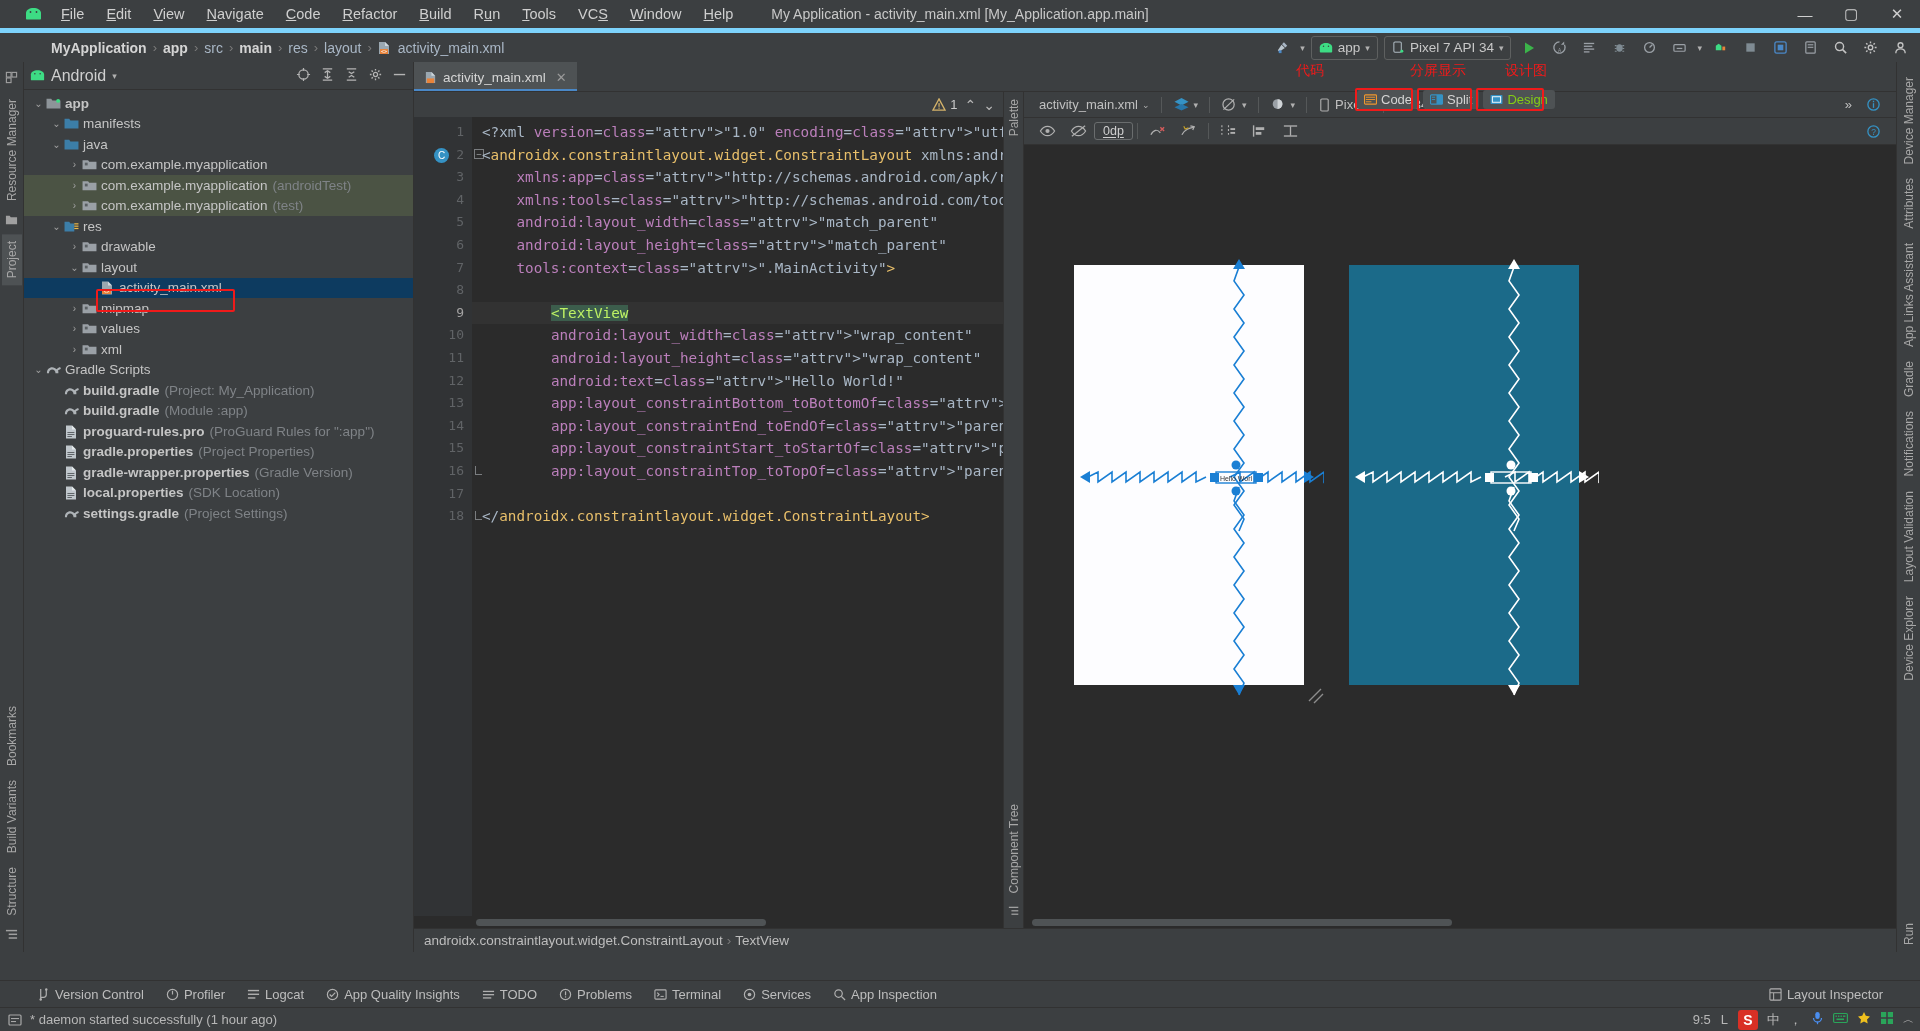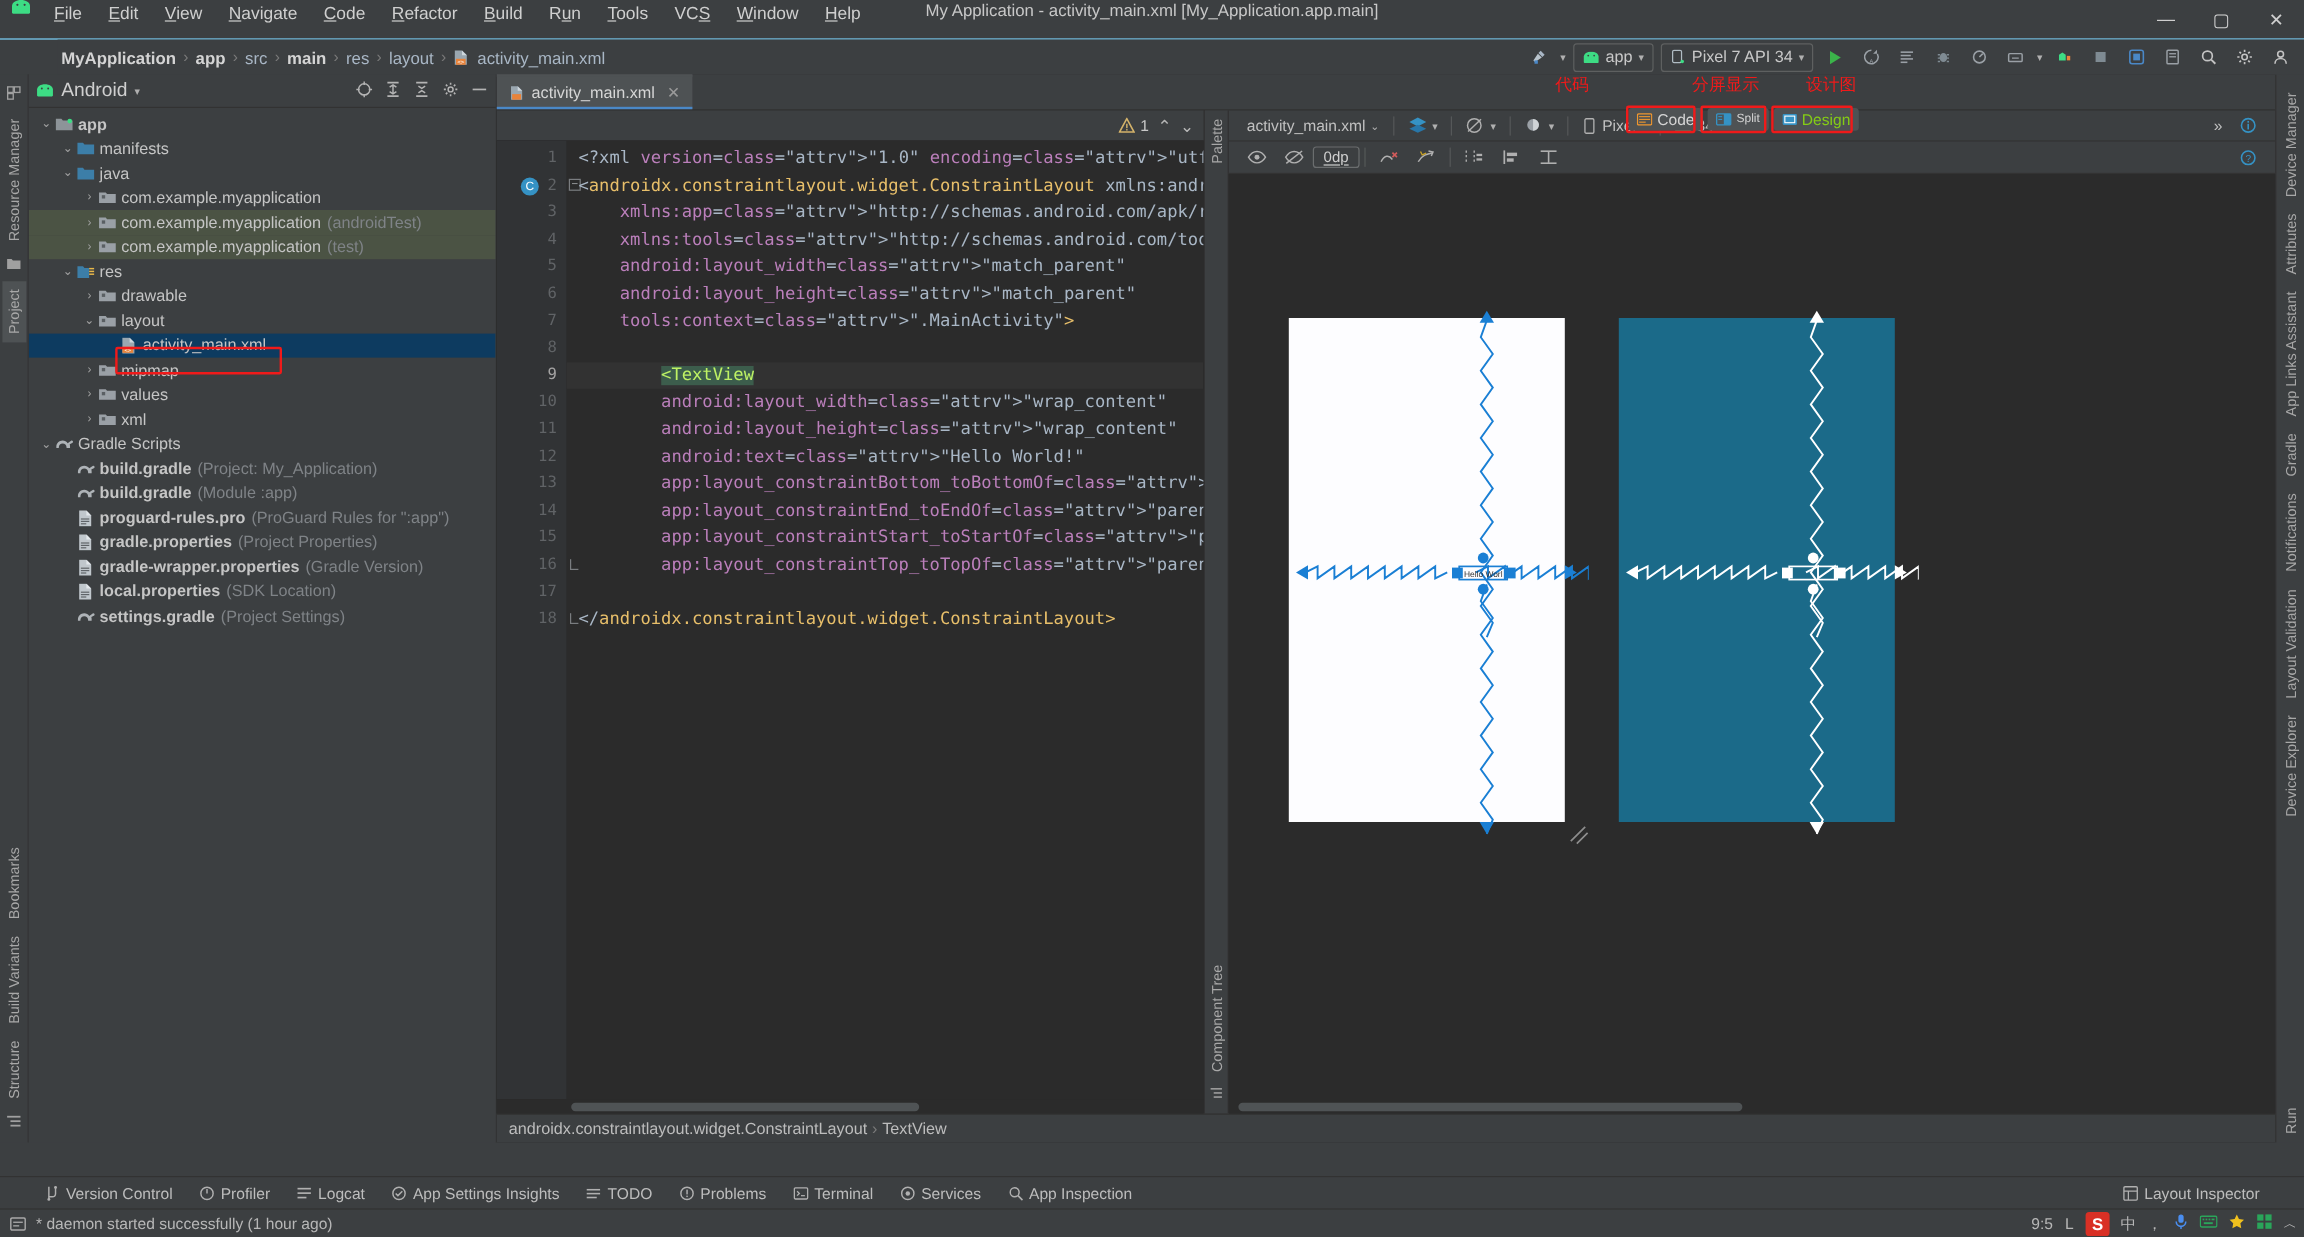--- a/index.html
+++ b/index.html
@@ -8,22 +8,22 @@
     background: #3c3f41;
     font-family: "Liberation Sans", sans-serif;
     font-size: 13px;
     color: #bbbbbb;
     overflow: hidden;
   }
   .app { position: relative; width: 1920px; height: 1031px; display: flex; flex-direction: column; background:#3c3f41; }
 
   
   .titlebar {
-    height: 33px; background: #3c3f41; display: flex; align-items: flex-start;
-    border-bottom: 1px solid #7dd3fc; flex: none; position: relative;
+    height: 33px; background: #3c3f41; display: flex; align-items: center;
+    border-bottom: 5px solid #7dd3fc; flex: none; position: relative; padding-left: 16px;
   }
   .android-logo { width: 34px; display:flex; align-items:center; justify-content:center; }
   .menubar { display: flex; align-items: center; gap: 0px; }
   .menu-item { padding: 4px 11px; font-size: 14.5px; color: #cfcfcf; cursor: default; white-space: nowrap;}
   .menu-item u { text-decoration: underline; }
   .title-center {
     position: absolute; left: 0; right: 0; text-align: center; font-size: 14px;
     color: #c8c8c8; pointer-events: none;
   }
   .win-btns { margin-left: auto; display: flex; z-index:3; }
@@ -939,21 +939,21 @@
           <rect x="1" y="6" width="12" height="1.5" fill="#b0b0b0"></rect>
           <rect x="1" y="10" width="8" height="1.5" fill="#b0b0b0"></rect>
         </svg>
       <span>Logcat</span>
     </div>
     <div class="bb-item">
       <svg width="13" height="13" viewBox="0 0 14 14">
           <circle cx="7" cy="7" r="5.5" fill="none" stroke="#b0b0b0" stroke-width="1.3"></circle>
           <path d="M4 7l2 2 4-4" stroke="#b0b0b0" stroke-width="1.3" fill="none"></path>
         </svg>
-      <span>App Settings Insights</span>
+      <span>App Quality Insights</span>
     </div>
     <div class="bb-item">
       <svg width="13" height="13" viewBox="0 0 14 14">
           <rect x="1" y="3" width="12" height="1.4" fill="#b0b0b0"></rect>
           <rect x="1" y="6.5" width="12" height="1.4" fill="#b0b0b0"></rect>
           <rect x="1" y="10" width="9" height="1.4" fill="#b0b0b0"></rect>
         </svg>
       <span>TODO</span>
     </div>
     <div class="bb-item">
@@ -1060,21 +1060,21 @@
   <div style="position:absolute; left:1357px; top:90px; display:flex; gap:4px; z-index:40;">
     <div style="display:flex;align-items:center;gap:4px;padding:2px 7px;background:#4e5254;border-radius:3px;font-size:13px;color:#d4d4d4;">
       <svg width="13" height="11" viewBox="0 0 14 12">
           <rect x="0.5" y="1" width="13" height="10" rx="1" fill="none" stroke="#f0972e" stroke-width="1.2"></rect>
           <rect x="2" y="3" width="10" height="1" fill="#f0972e"></rect>
           <rect x="2" y="5.5" width="10" height="1" fill="#f0972e"></rect>
           <rect x="2" y="8" width="6" height="1" fill="#f0972e"></rect>
         </svg>
       <span>Code</span>
     </div>
-    <div style="display:flex;align-items:center;gap:4px;padding:2px 7px;background:#4e5254;border-radius:3px;font-size:10px;color:#d4d4d4;">
+    <div style="display:flex;align-items:center;gap:4px;padding:2px 7px;background:#4e5254;border-radius:3px;font-size:13px;color:#d4d4d4;">
       <svg width="13" height="11" viewBox="0 0 14 12">
           <rect x="0.5" y="1" width="13" height="10" rx="1" fill="none" stroke="#3592c4" stroke-width="1.2"></rect>
           <rect x="7" y="1" width="6.5" height="10" fill="#3592c4"></rect>
           <rect x="2" y="3" width="3.5" height="1" fill="#3592c4"></rect>
           <rect x="2" y="5.5" width="3.5" height="1" fill="#3592c4"></rect>
         </svg>
       <span>Split</span>
     </div>
     <div style="display:flex;align-items:center;gap:4px;padding:2px 7px;background:#4e5254;border-radius:3px;font-size:13px;color:#84cc16;">
       <svg width="13" height="11" viewBox="0 0 14 12">

